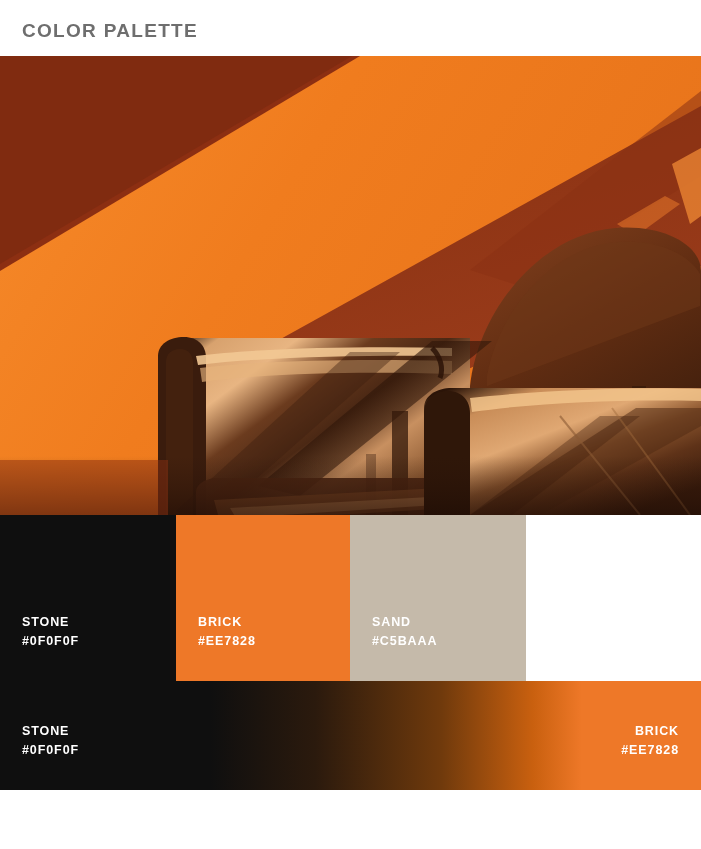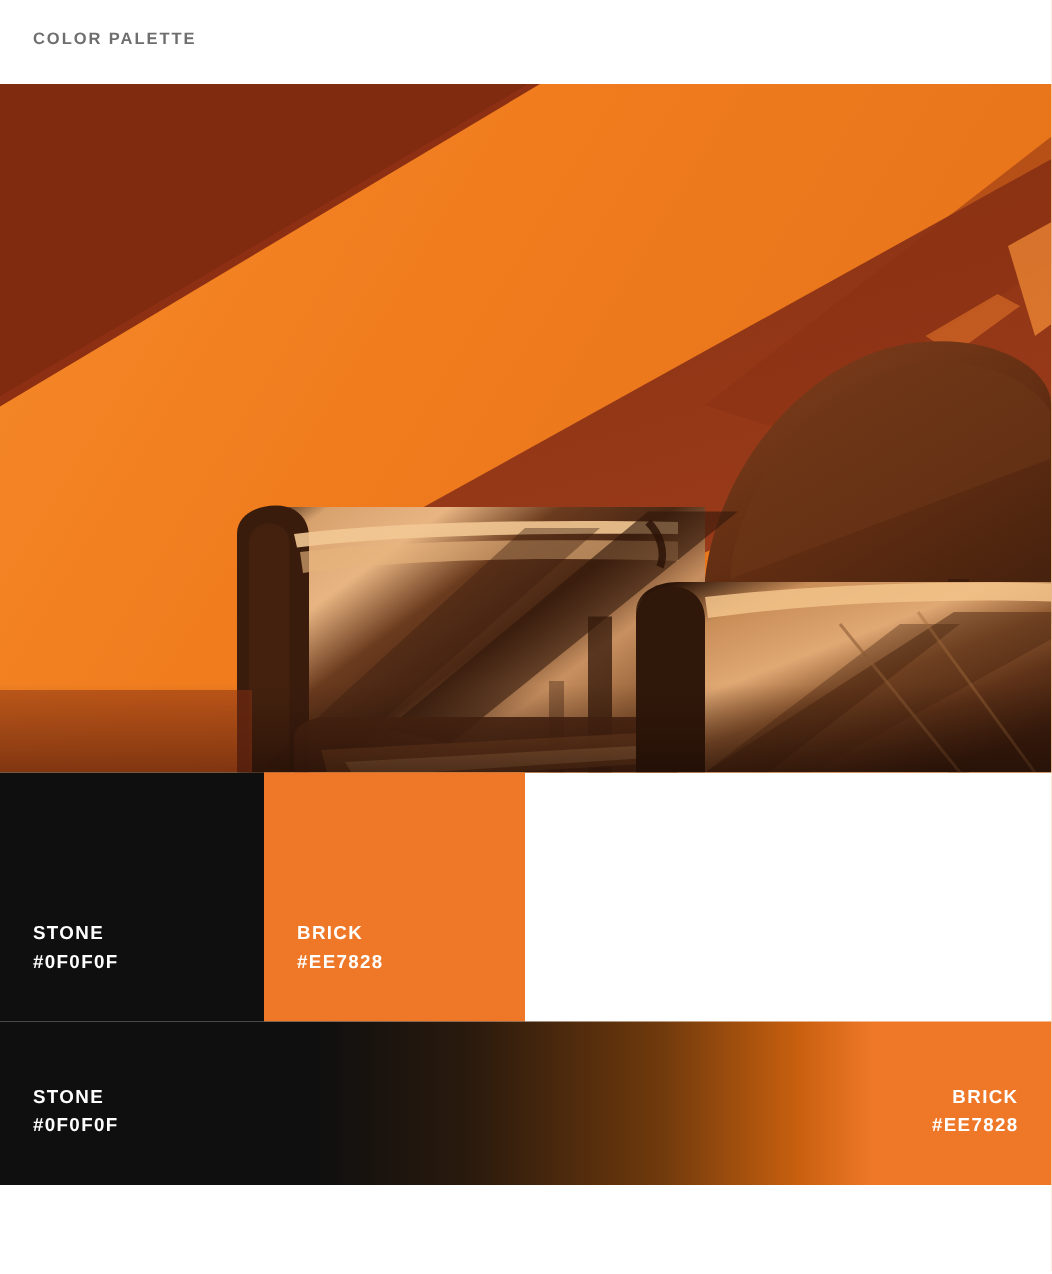--- a/index.html
+++ b/index.html
@@ -11,21 +11,21 @@
   }
   .page { position:relative; width:701px; height:849px; background:#fff; }
 
   
   .header {
     position:absolute; left:0; top:0; width:701px; height:56px;
     background:#ffffff;
   }
   .header-title {
     position:absolute; left:22px; top:20px;
-    font-size:11px; font-weight:bold; letter-spacing:1.3px;
+    font-size:19px; font-weight:bold; letter-spacing:1.3px;
     color:#6e6e6e; white-space:nowrap;
   }
 
   
   .photo {
     position:absolute; left:0; top:56px; width:701px; height:459px;
     overflow:hidden; background:#f07c1e;
   }
   .photo-svg { position:absolute; left:0; top:0; width:701px; height:459px; display:block; }
 
@@ -183,20 +183,26 @@
     </div>
 
     <div class="swatch brick" style="background:#EE7828">
       <div class="swatch-label">
         <span>BRICK</span>
         <span class="hex">#EE7828</span>
       </div>
     </div>
 
 
+    <div class="swatch sand" style="background:#C5BAAA">
+      <div class="swatch-label">
+        <span>SAND</span>
+        <span class="hex">#C5BAAA</span>
+      </div>
+    </div>
   </div>
 
   <div class="gradient-bar">
     <div class="grad-label left">
       <span>STONE</span>
       <span class="hex">#0F0F0F</span>
     </div>
     <div class="grad-label right">
       <span>BRICK</span>
       <span class="hex">#EE7828</span>

